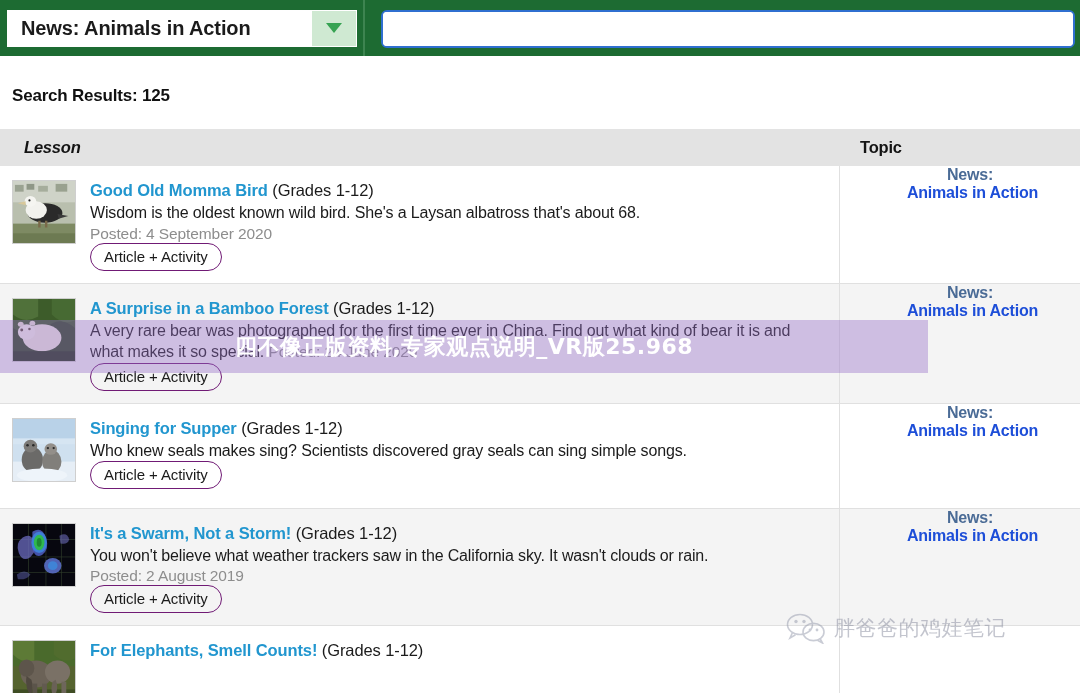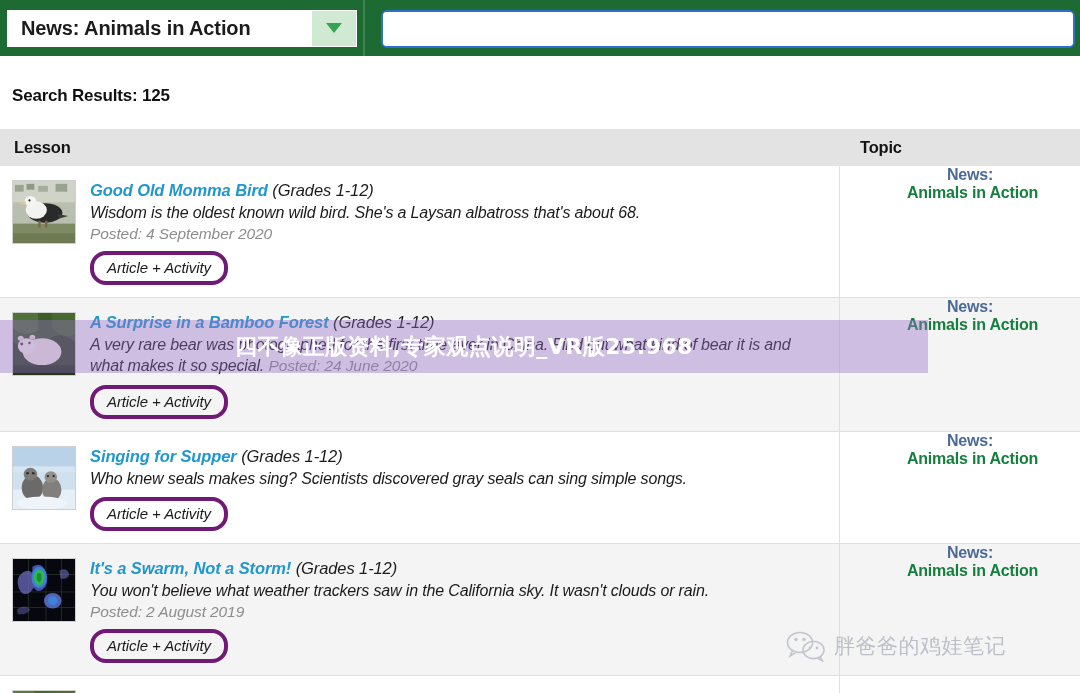--- a/index.html
+++ b/index.html
@@ -119,21 +119,21 @@
     height: 37px;
     background: #e3e3e3;
     align-items: center;
   }
   .th {
     font-size: 16.5px;
     font-weight: bold;
     color: #141414;
     letter-spacing: -0.2px;
   }
-  .th-lesson { width: 840px; padding-left: 14px; }
+  .th-lesson { width: 840px; padding-left: 24px; font-style: italic; }
   .th-topic  { width: 240px; padding-left: 20px; }
 
   .row {
     display: flex;
     min-height: 105px;
     border-bottom: 1px solid #e0e0e0;
     background: #ffffff;
     position: relative;
   }
   .row.alt { background: #f4f4f4; }
@@ -150,21 +150,21 @@
     width: 64px;
     height: 64px;
     flex: 0 0 64px;
     border: 1px solid #cfcfcf;
     overflow: hidden;
     position: relative;
     background: #cdd7c6;
   }
   .thumb svg { display: block; width: 100%; height: 100%; }
 
-  .lesson-body { flex: 1; min-width: 0; font-style: italic; }
+  .lesson-body { flex: 1; min-width: 0; }
 
   .lesson-title-line {
     font-size: 16.5px;
     line-height: 21px;
     color: #1b1b1b;
     letter-spacing: -0.1px;
     white-space: nowrap;
   }
   .lesson-title {
     color: #2196cf;
@@ -182,42 +182,41 @@
   }
   .posted {
     font-size: 15.5px;
     color: #8d8d8d;
     letter-spacing: -0.1px;
   }
   .posted-block { margin-top: 1px; }
 
   .tag {
     display: inline-block;
-    margin-top: 8px;
     padding: 4px 13px 5px 13px;
-    border: 4px solid #701a75;
+    border: 1px solid #701a75;
     border-radius: 16px;
     font-size: 15px;
     color: #1b1b1b;
     background: transparent;
     cursor: pointer;
     letter-spacing: -0.1px;
   }
 
   .cell-topic {
     width: 240px;
     padding-left: 20px;
     display: flex;
     align-items: center;
     font-size: 16px;
     letter-spacing: -0.2px;
     flex-direction: column;
   }
   .topic-prefix { color: #4a6b96; font-weight: bold; }
-  .topic-name   { color: #15803d; font-weight: bold; margin-left: 5px; }
+  .topic-name   { color: #1d4ed8; font-weight: bold; margin-left: 5px; }
 
   
   .overlay-banner {
     position: absolute;
     left: 0;
     top: 320px;
     width: 928px;
     height: 53px;
     background: rgba(150,110,200,0.40);
     display: flex;
@@ -232,21 +231,21 @@
     font-weight: bold;
     color: #ffffff;
     letter-spacing: 0.5px;
     white-space: nowrap;
   }
 
   
   .watermark {
     position: absolute;
     left: 786px;
-    top: 630px;
+    top: 612px;
     display: flex;
     align-items: center;
     gap: 8px;
     z-index: 45;
     opacity: 0.45;
     pointer-events: none;
   }
   .watermark-text {
     font-family: "DejaVu Sans", "Liberation Sans", sans-serif;
     font-size: 21px;

